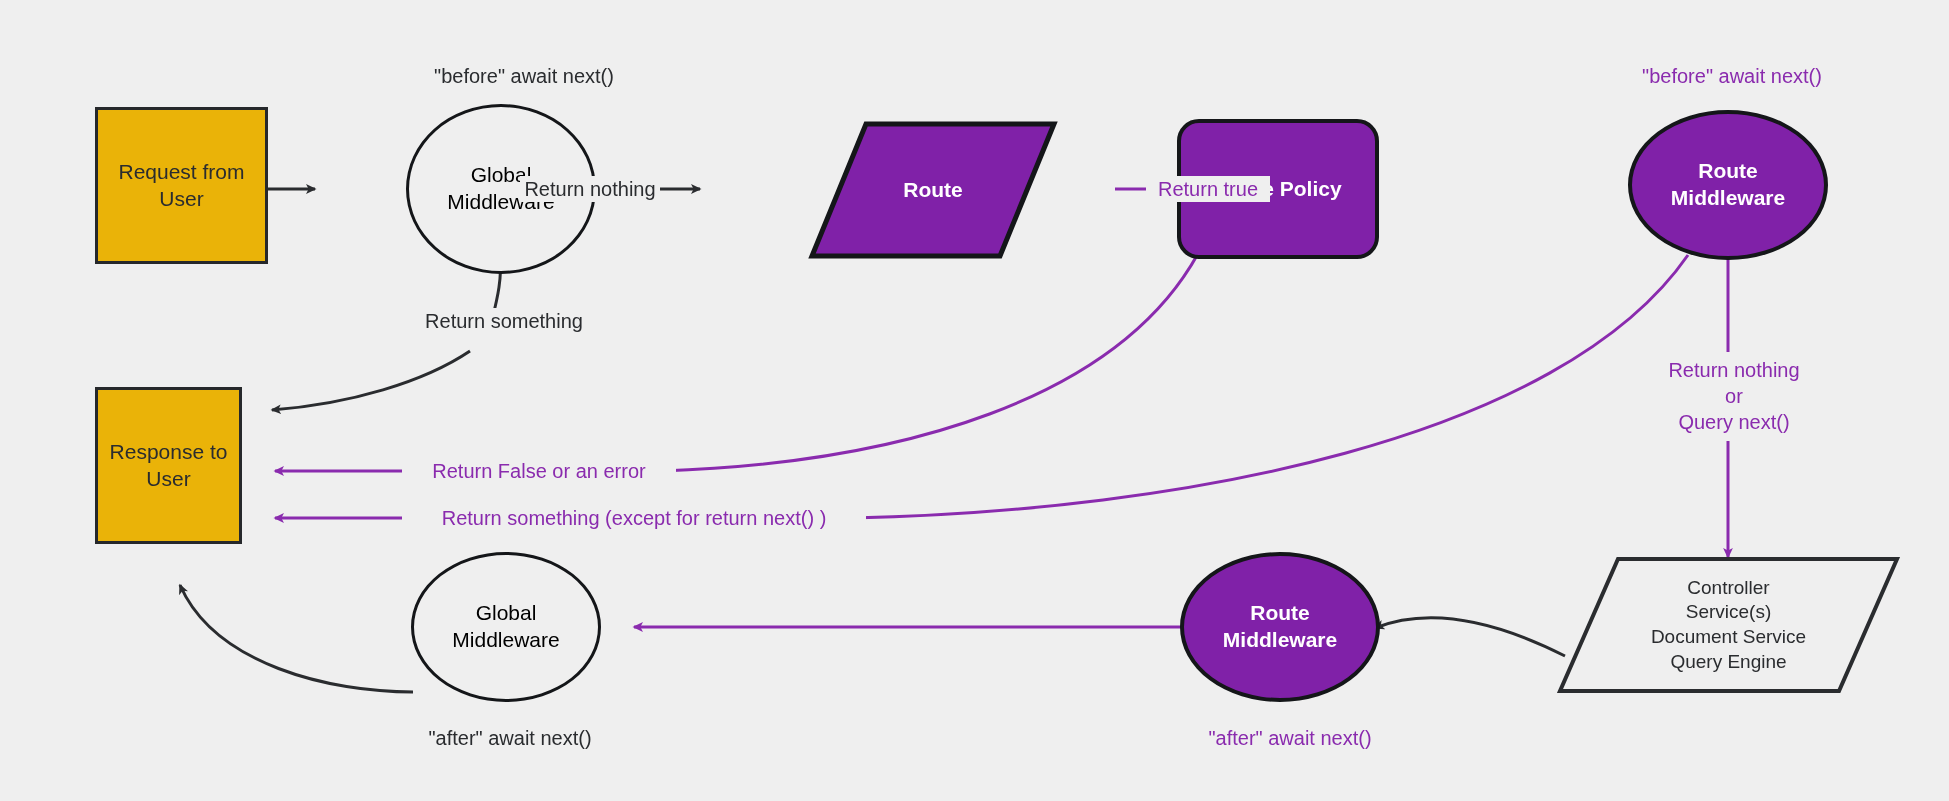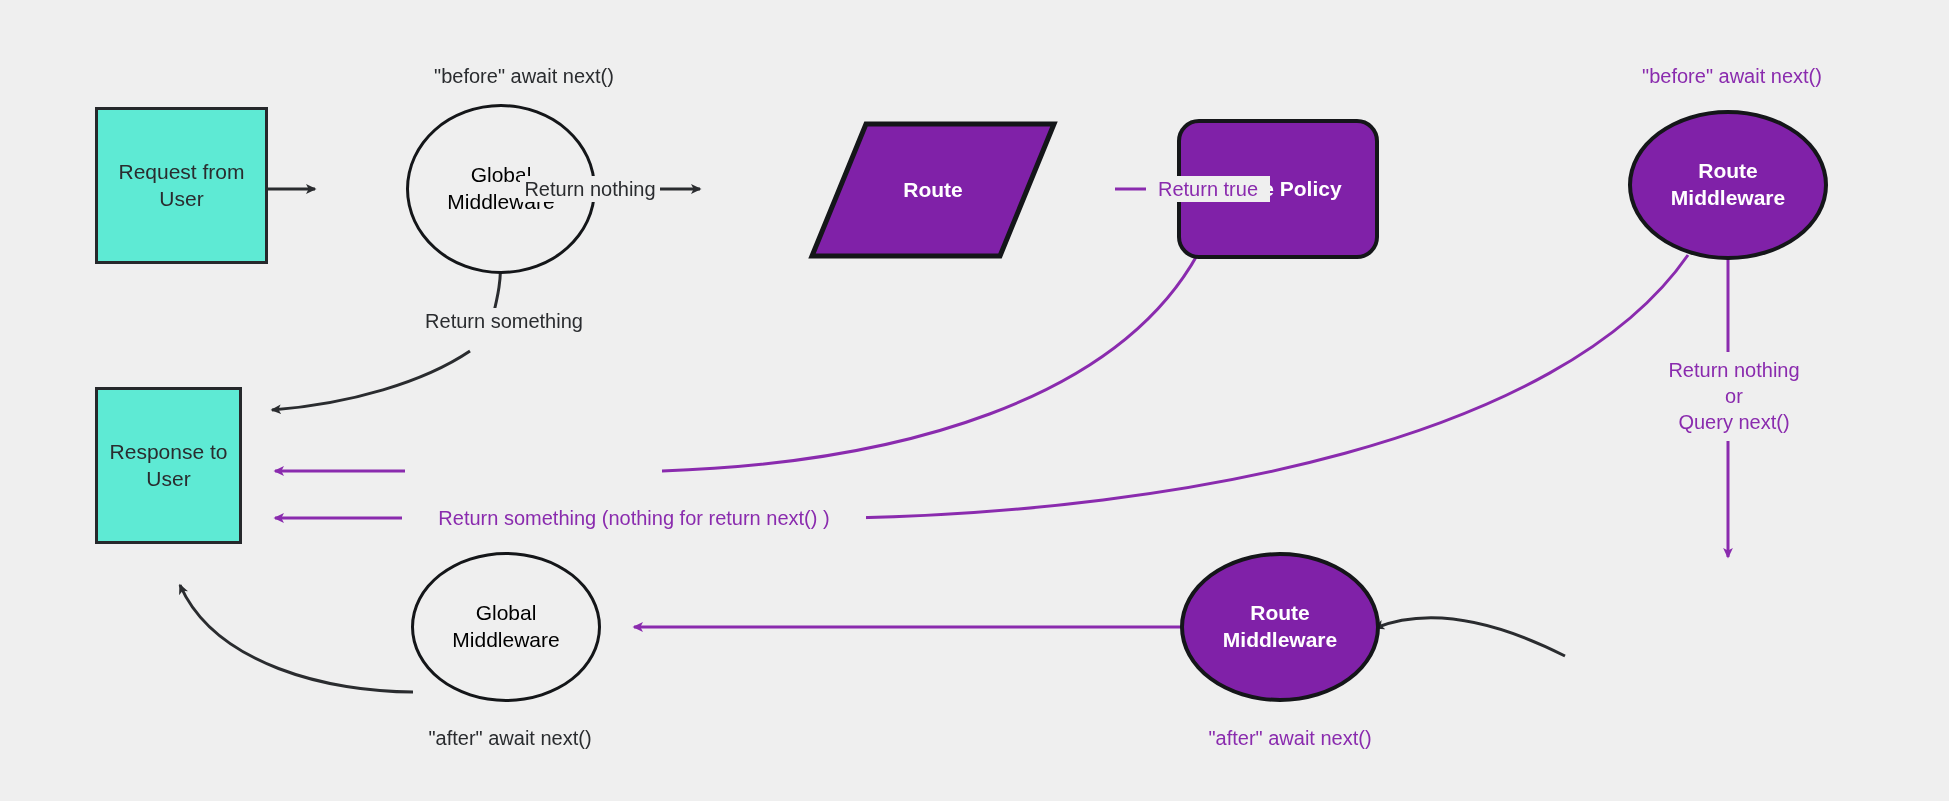--- a/index.html
+++ b/index.html
@@ -11,21 +11,21 @@
   }
   #stage{position:relative;width:1949px;height:801px;}
   svg#wires{position:absolute;left:0;top:0;width:1949px;height:801px;}
 
   .node{position:absolute;display:flex;align-items:center;justify-content:center;text-align:center;box-sizing:border-box;}
   .node .lbl{line-height:1.28;pointer-events:none;}
 
   
   .rect{
     border:3px solid #26282b;
-    background:#5eead4;
+    background:#eab308;
     color:#2a2c2f;
     font-size:21px;
   }
 
   
   .ellipse-plain{
     border:3px solid #141619;
     border-radius:50%;
     background:#efefef;
     color:#000000;
@@ -146,20 +146,33 @@
     <div class="lbl">Route Policy</div>
   </div>
 
   <div class="node ellipse-purple" style="left:1628px;top:110px;width:200px;height:150px;">
     <div class="lbl">
       <div>Route</div>
       <div>Middleware</div>
     </div>
   </div>
 
+  <div class="para-wrap para-plain" style="left:1556px;top:555px;width:345px;height:140px;">
+    <svg width="345" height="140" viewBox="0 0 345 140">
+      <polygon points="62,4 341,4 283,136 4,136" fill="#efefef" stroke="#2a2c2f" stroke-width="4"></polygon>
+    </svg>
+    <div class="para-text">
+      <div>
+        <div>Controller</div>
+        <div>Service(s)</div>
+        <div>Document Service</div>
+        <div>Query Engine</div>
+      </div>
+    </div>
+  </div>
 
   <div class="node ellipse-purple" style="left:1180px;top:552px;width:200px;height:150px;">
     <div class="lbl">
       <div>Route</div>
       <div>Middleware</div>
     </div>
   </div>
 
   <div class="node ellipse-plain" style="left:411px;top:552px;width:190px;height:150px;">
     <div class="lbl">
@@ -182,22 +195,23 @@
   <div class="elabel dark" style="left:398px;top:725px;width:216px;">"after" await next()</div>
 
   <div class="elabel purple" style="left:1178px;top:725px;width:216px;">"after" await next()</div>
 
   <div class="elabel dark" style="left:520px;top:176px;width:132px;">Return nothing</div>
 
   <div class="elabel dark" style="left:410px;top:308px;width:180px;">Return something</div>
 
   <div class="elabel purple" style="left:1146px;top:176px;width:116px;text-align:center;">Return true</div>
 
-
-  <div class="elabel purple" style="left:402px;top:505px;width:456px;">Return something (nothing for return next() )</div>
+  <div class="elabel purple" style="left:402px;top:458px;width:266px;">Return False or an error</div>
+
+  <div class="elabel purple" style="left:402px;top:505px;width:456px;">Return something (except for return next() )</div>
 
   <div class="elabel purple multi" style="left:1638px;top:356px;width:180px;">
     <div>Return nothing</div>
     <div>or</div>
     <div>Query next()</div>
   </div>
 
 </div>
 
 </body></html>

